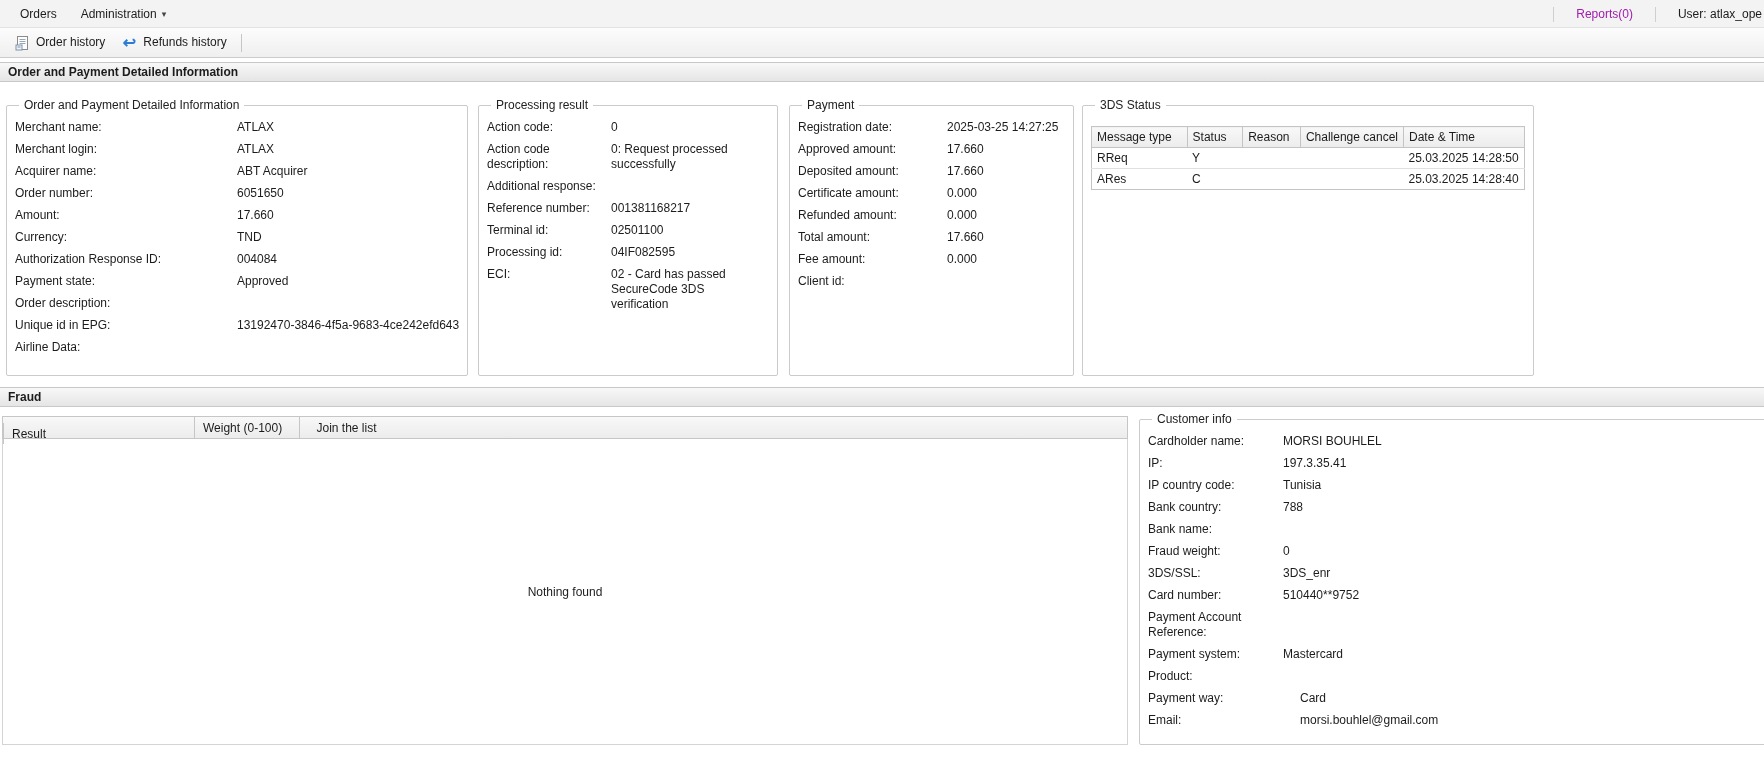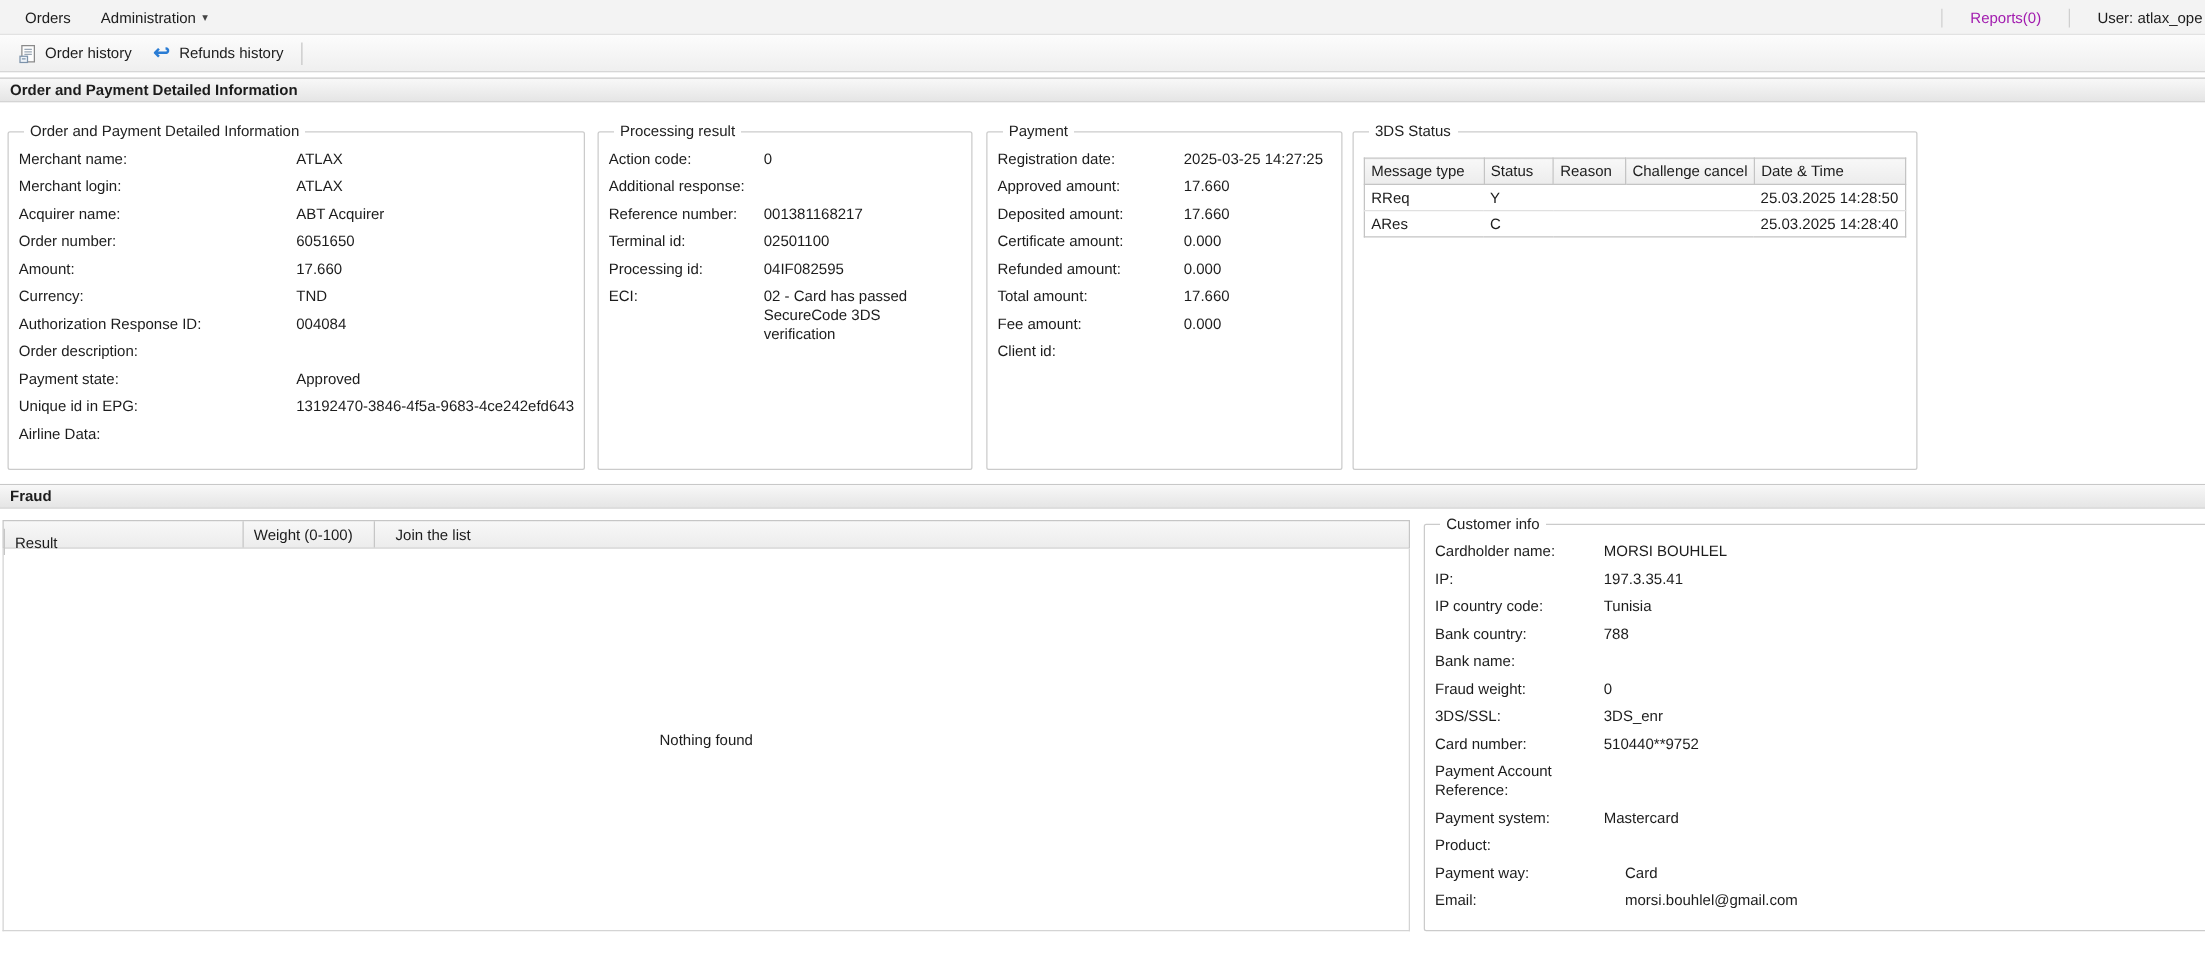--- a/index.html
+++ b/index.html
@@ -152,42 +152,46 @@
         </div>
       <div class="kv-row">
           <span class="kv-label">Currency:</span>
           <span class="kv-value">TND</span>
         </div>
       <div class="kv-row">
           <span class="kv-label">Authorization Response ID:</span>
           <span class="kv-value">004084</span>
         </div>
       <div class="kv-row">
-          <span class="kv-label">Order description:</span>
-          <span class="kv-value"></span>
-        </div>
-      <div class="kv-row">
           <span class="kv-label">Payment state:</span>
           <span class="kv-value">Approved</span>
         </div>
       <div class="kv-row">
+          <span class="kv-label">Order description:</span>
+          <span class="kv-value"></span>
+        </div>
+      <div class="kv-row">
           <span class="kv-label">Unique id in EPG:</span>
           <span class="kv-value">13192470-3846-4f5a-9683-4ce242efd643</span>
         </div>
       <div class="kv-row">
           <span class="kv-label">Airline Data:</span>
           <span class="kv-value"></span>
         </div>
     </fieldset>
 
     <fieldset class="fs fs-proc">
       <legend>Processing result</legend>
       <div class="kv-row">
           <span class="kv-label">Action code:</span>
           <span class="kv-value">0</span>
+        </div>
+      <div class="kv-row">
+          <span class="kv-label">Action code description:</span>
+          <span class="kv-value">0: Request processed successfully</span>
         </div>
       <div class="kv-row">
           <span class="kv-label">Additional response:</span>
           <span class="kv-value"></span>
         </div>
       <div class="kv-row">
           <span class="kv-label">Reference number:</span>
           <span class="kv-value">001381168217</span>
         </div>
       <div class="kv-row">

